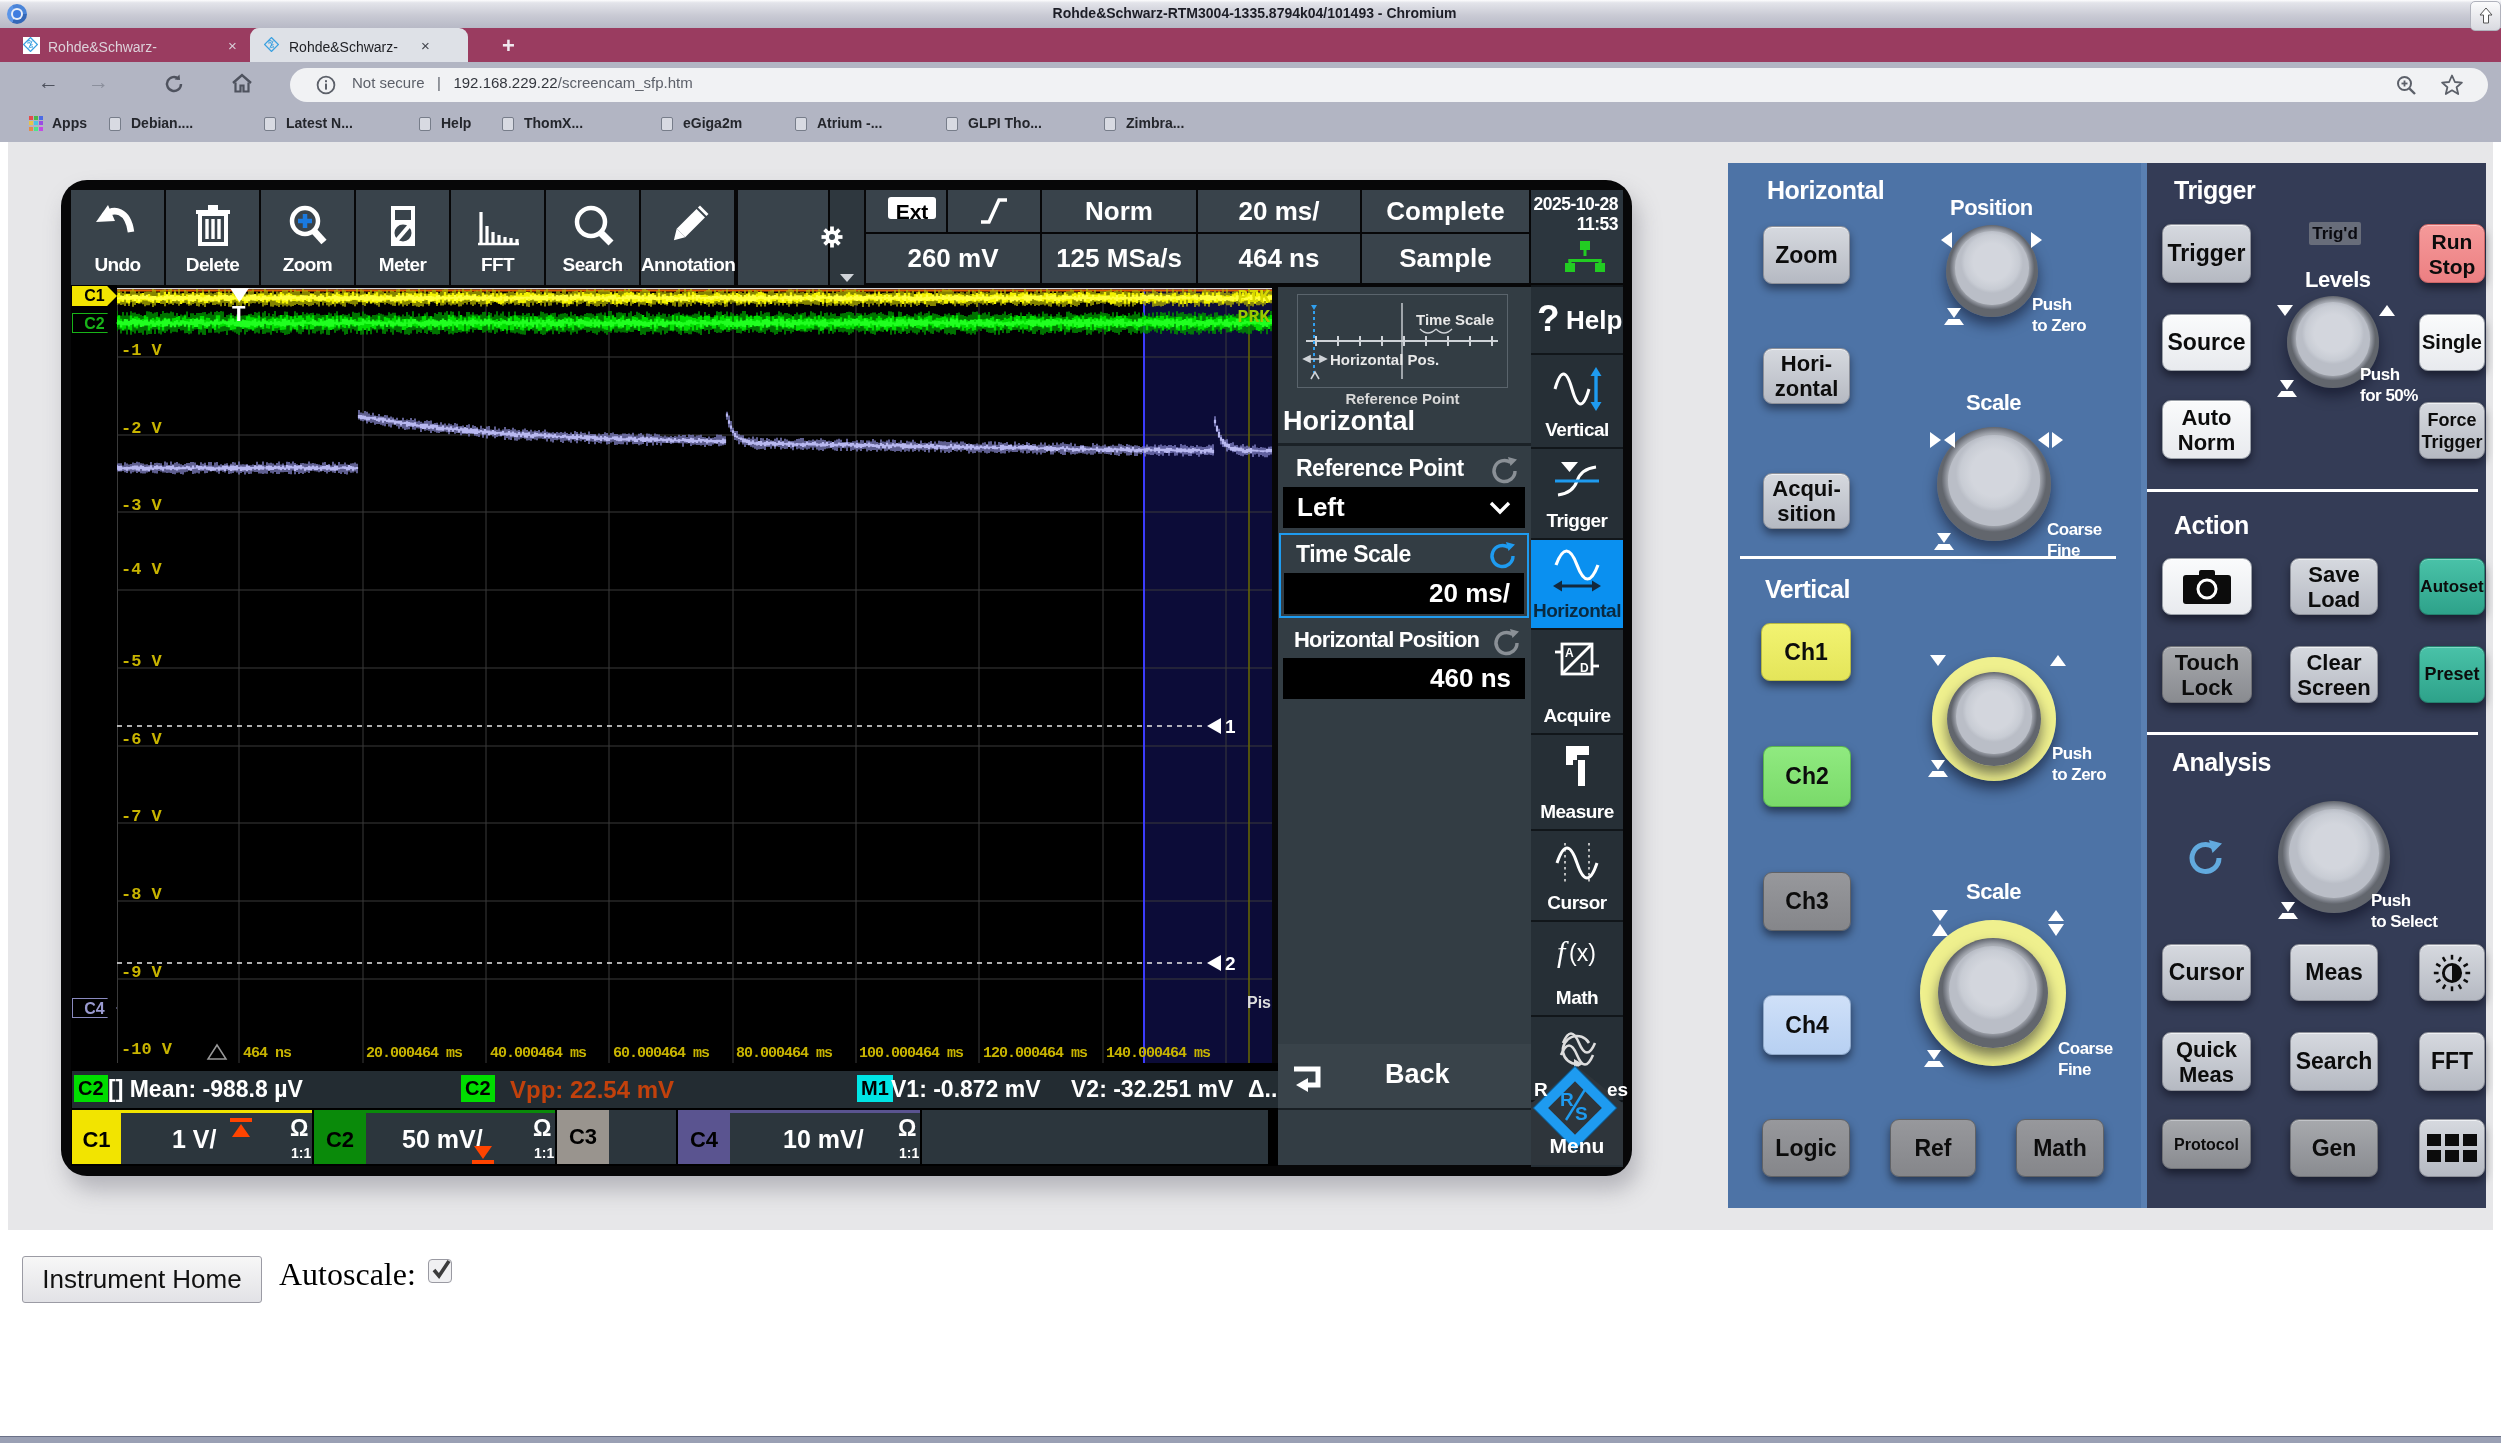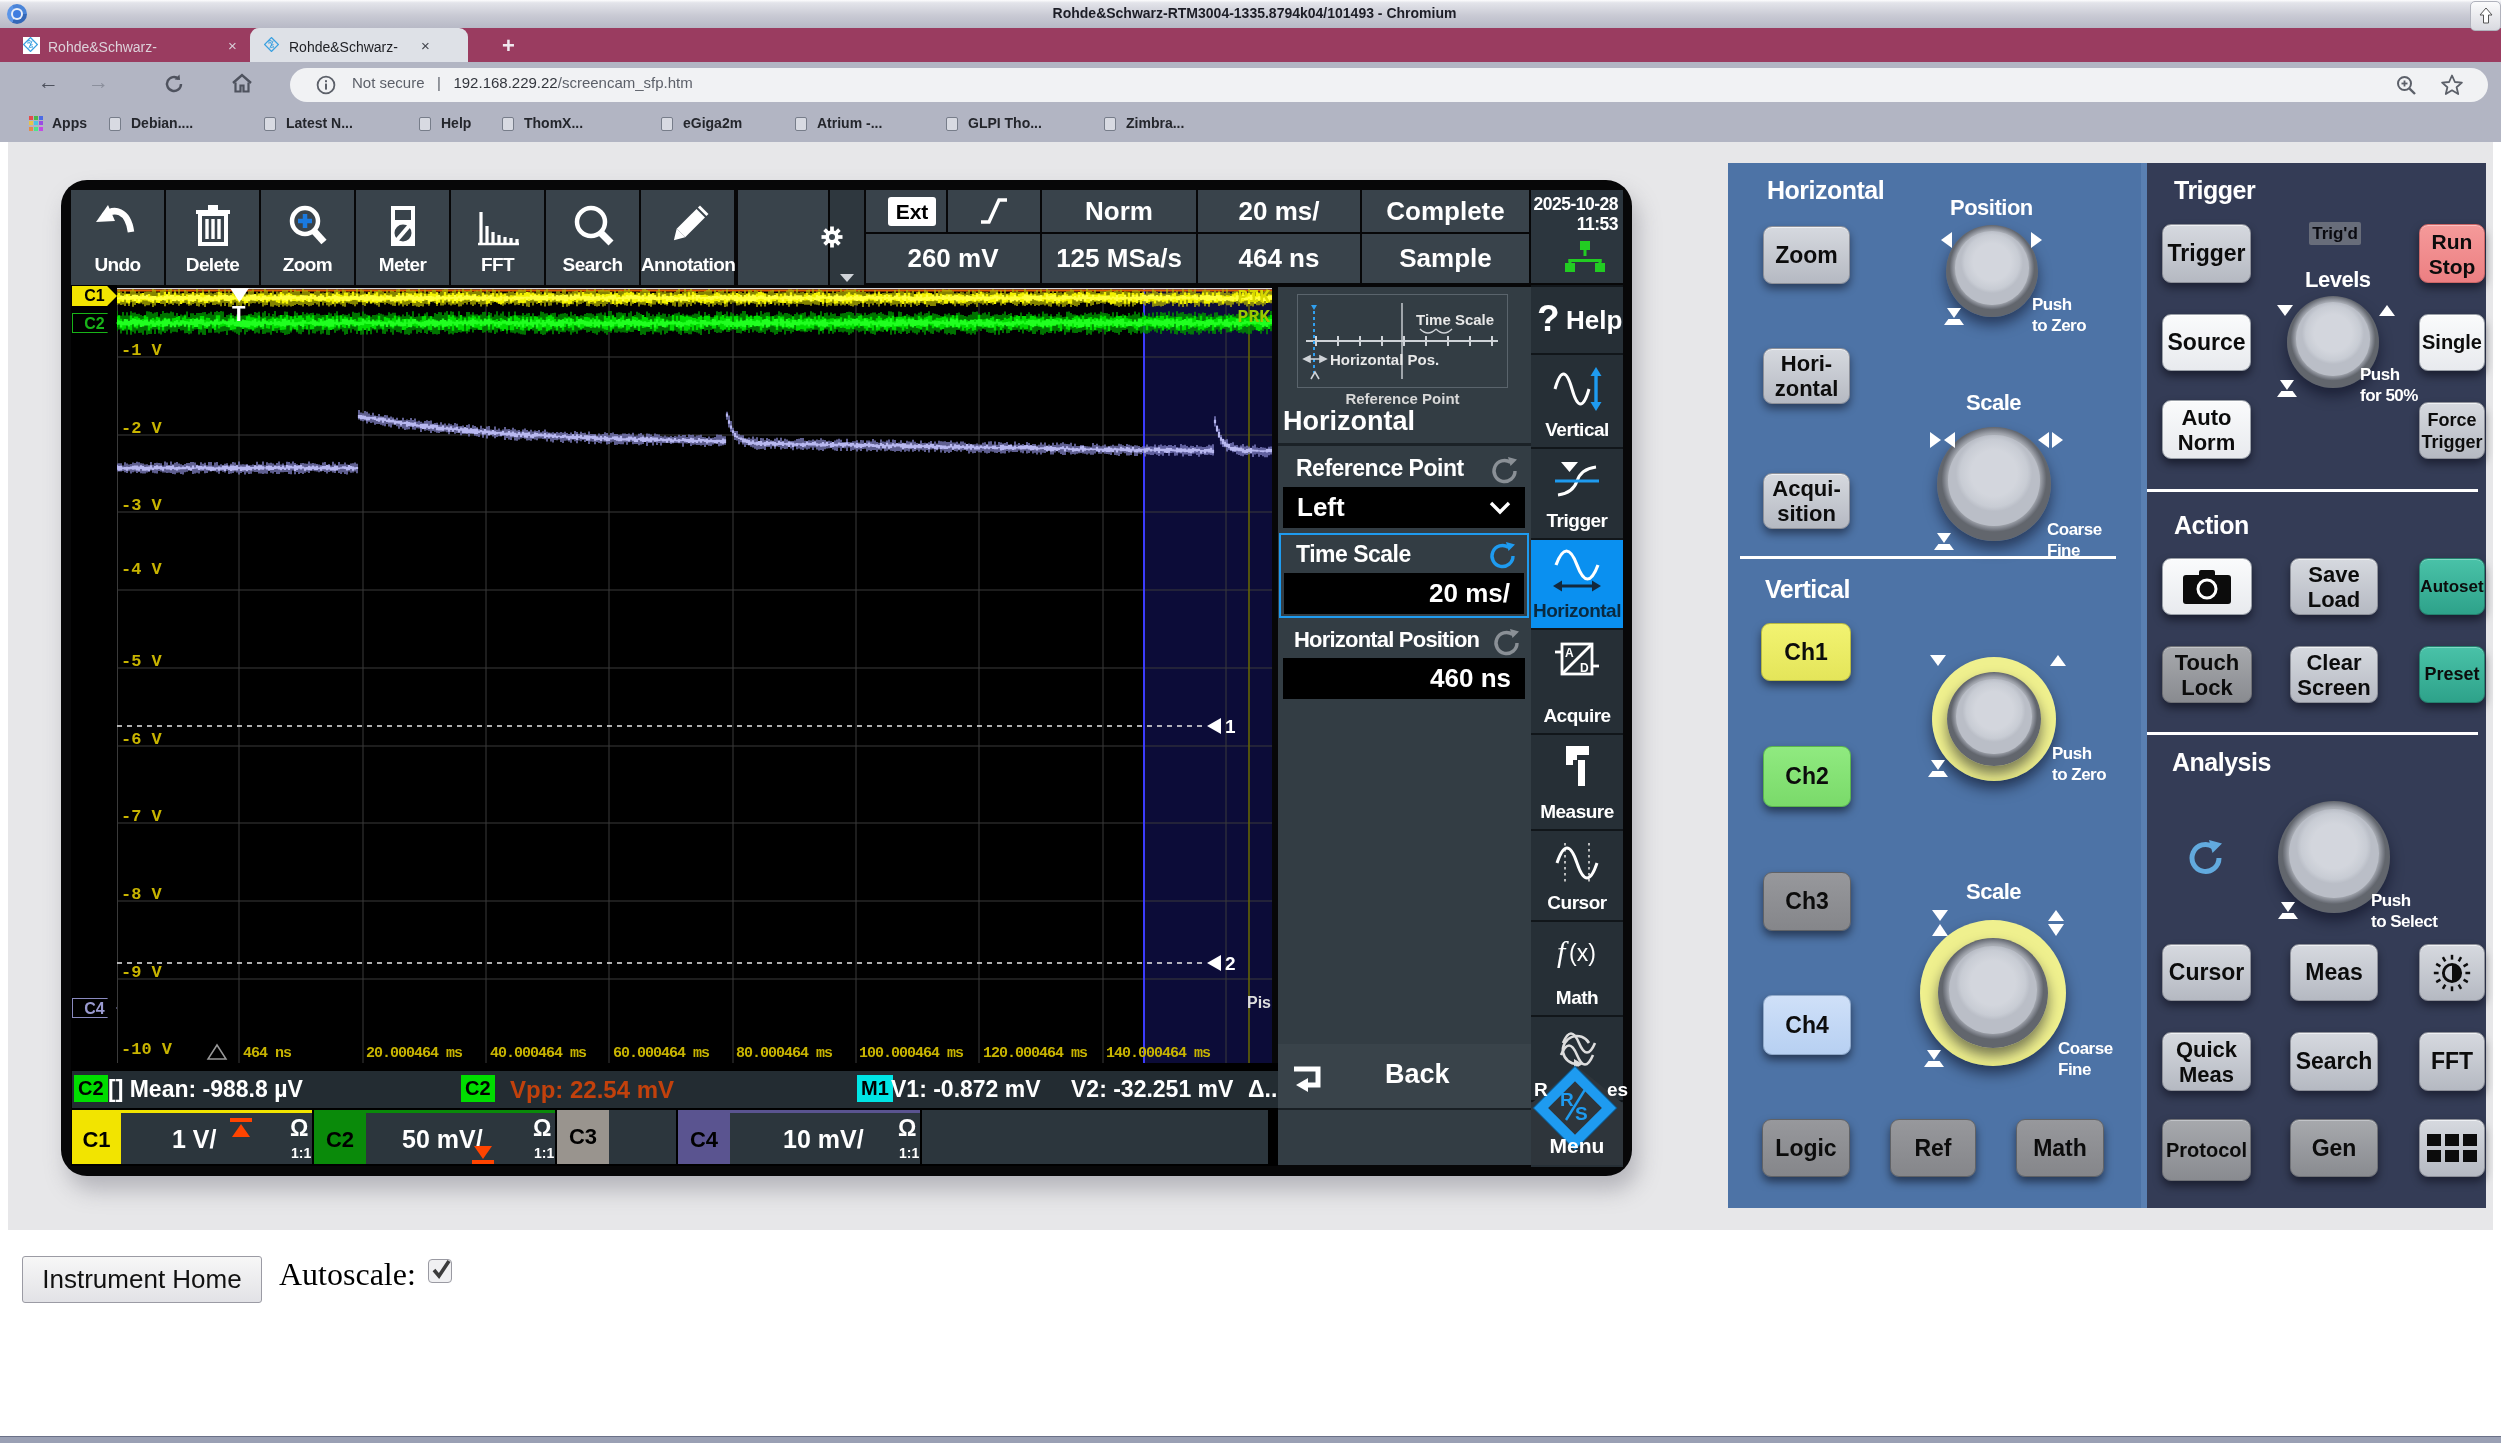--- a/index.html
+++ b/index.html
@@ -242,21 +242,21 @@
           <line x1="20" y1="20" x2="10.1" y2="10.1"></line>
           <line x1="20" y1="20" x2="20.0" y2="6.0"></line>
           <line x1="20" y1="20" x2="29.9" y2="10.1"></line>
         </g>
       </g>
       <circle cx="20" cy="20" r="4" fill="#39434b"></circle>
     </svg>
     <div style="position:absolute;left:10px;bottom:3px;width:0;height:0;border-left:7px solid transparent;border-right:7px solid transparent;border-top:8px solid #cfd3d8"></div>
   </div>
 <div class="a icell r1" style="left:866px;width:80px"></div>
-<div class="a" style="left:888px;top:197px;width:48px;height:29px;background:#fff;border-radius:3px;color:#000;font-size:21px;font-weight:bold;text-align:center;line-height:29px">Ext</div>
+<div class="a" style="left:888px;top:197px;width:48px;height:22px;background:#fff;border-radius:3px;color:#000;font-size:21px;font-weight:bold;text-align:center;line-height:29px">Ext</div>
 <div class="a icell r1" style="left:948px;width:92px">
     <svg width="34" height="30" viewBox="0 0 34 30">
       <path d="M4 26 h8 v0 l10-22 h8" fill="none" stroke="#fff" stroke-width="3.4"></path>
     </svg>
   </div>
 <div class="a icell r1" style="left:1042px;width:154px">Norm</div>
 <div class="a icell r1" style="left:1198px;width:162px">20 ms/</div>
 <div class="a icell r1" style="left:1362px;width:167px">Complete</div>
 <div class="a icell r2" style="left:866px;width:174px">260 mV</div>
 <div class="a icell r2" style="left:1042px;width:154px">125 MSa/s</div>
@@ -648,21 +648,21 @@
       <line x1="10.9" y1="16.0" x2="6.5" y2="13.5" stroke="#0c0c0c" stroke-width="2.6"></line>
       <line x1="16.0" y1="10.9" x2="13.5" y2="6.5" stroke="#0c0c0c" stroke-width="2.6"></line>
       <line x1="23.0" y1="9.0" x2="23.0" y2="4.0" stroke="#0c0c0c" stroke-width="2.6"></line>
       <line x1="30.0" y1="10.9" x2="32.5" y2="6.5" stroke="#0c0c0c" stroke-width="2.6"></line>
       <line x1="35.1" y1="16.0" x2="39.5" y2="13.5" stroke="#0c0c0c" stroke-width="2.6"></line>
     </svg>
   </div>
 <div class="a btn b2 g" style="left:2162px;top:1032px;width:89px;height:59px">Quick<br>Meas</div>
 <div class="a btn b1 g" style="left:2290px;top:1032px;width:88px;height:59px">Search</div>
 <div class="a btn b1 g" style="left:2419px;top:1032px;width:66px;height:59px">FFT</div>
-<div class="a btn b1 dg" style="left:2162px;top:1119px;width:89px;height:62px;font-size:20px">Protocol</div>
+<div class="a btn b1 dg" style="left:2162px;top:1119px;width:89px;height:50px;font-size:16px">Protocol</div>
 <div class="a btn b1 dg" style="left:2290px;top:1119px;width:88px;height:58px">Gen</div>
 <div class="a btn b1 g" style="left:2419px;top:1119px;width:66px;height:58px">
     <div style="display:grid;grid-template-columns:14px 14px 14px;grid-gap:4px">
       <div style="width:14px;height:12px;background:#0c0c0c"></div>
       <div style="width:14px;height:12px;background:#0c0c0c"></div>
       <div style="width:14px;height:12px;background:#0c0c0c"></div>
       <div style="width:14px;height:12px;background:#0c0c0c"></div>
       <div style="width:14px;height:12px;background:#0c0c0c"></div>
       <div style="width:14px;height:12px;background:#0c0c0c"></div>
     </div>

